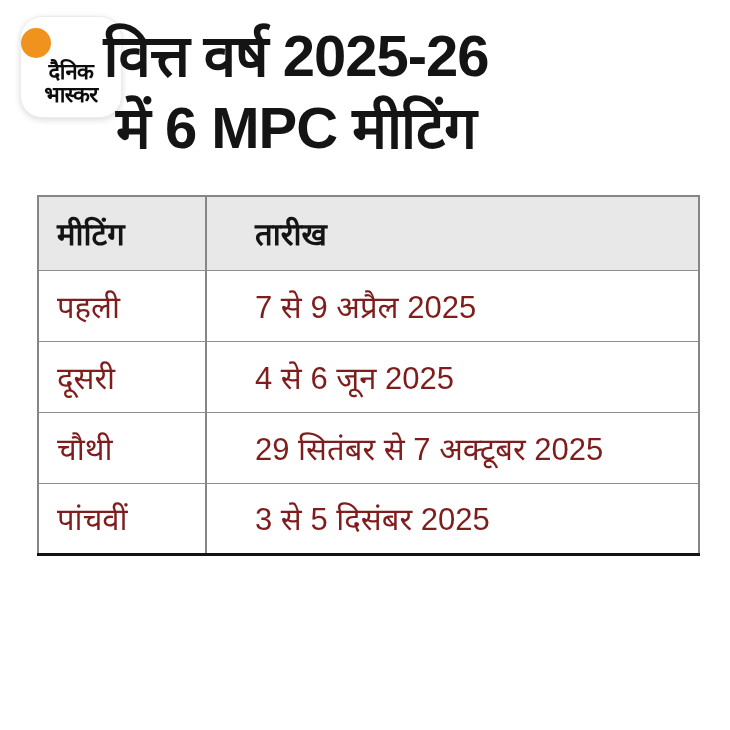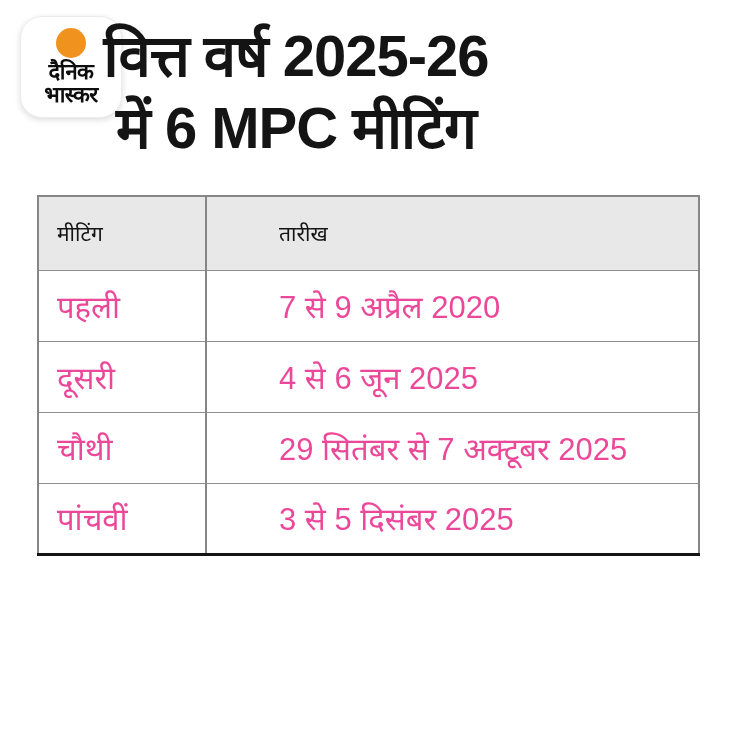--- a/index.html
+++ b/index.html
@@ -14,21 +14,21 @@
   }
 
   
   .logo {
     position:absolute; left:20px; top:16px;
     width:102px; height:102px;
     background:#ffffff;
     border-radius:22px;
     border:1px solid #ececec;
     box-shadow:0 2px 6px rgba(0,0,0,0.14);
-    display:flex; flex-direction:column; align-items:center;
+    display:flex; flex-direction:column; 
   }
   .logo-dot {
     width:30px; height:30px; border-radius:50%;
     background:#F0921E;
     margin-top:11px;
   }
   .logo-text {
     margin-top:2px;
     font-weight:800;
     font-size:22px;
@@ -59,33 +59,33 @@
   }
   .mpc-table col.c1 { width:168px; }
   .mpc-table th, .mpc-table td {
     border:1px solid #8f8f8f;
     vertical-align:middle;
     text-align:left;
   }
   .mpc-table th {
     height:74px;
     background:#E8E8E8;
-    font-size:21px;
-    font-weight:400;
+    font-size:31px;
+    font-weight:700;
     color:#141414;
   }
   .mpc-table td {
     height:71px;
     background:#ffffff;
     font-size:31px;
     font-weight:500;
-    color:#ec4899;
+    color:#7f1d1d;
   }
   .mpc-table .cell-meeting { padding-left:18px; }
-  .mpc-table .cell-date    { padding-left:72px; }
+  .mpc-table .cell-date    { padding-left:48px; }
 
   
   .mpc-table { border:2px solid #868686; border-bottom:3px solid #141414; }
   .mpc-table th:first-child, .mpc-table td:first-child { border-right:2px solid #868686; }
 </style>
 </head>
 <body>
 
 <div class="canvas">
 
@@ -109,21 +109,21 @@
       </colgroup>
     <thead>
       <tr>
         <th class="cell-meeting" style="background: rgb(232, 232, 232);">मीटिंग</th>
         <th class="cell-date" style="background: rgb(232, 232, 232);">तारीख</th>
       </tr>
     </thead>
     <tbody>
       <tr>
         <td class="cell-meeting">पहली</td>
-        <td class="cell-date">7 से 9 अप्रैल 2020</td>
+        <td class="cell-date">7 से 9 अप्रैल 2025</td>
       </tr>
       <tr>
         <td class="cell-meeting">दूसरी</td>
         <td class="cell-date">4 से 6 जून 2025</td>
       </tr>
       <tr>
         <td class="cell-meeting">चौथी</td>
         <td class="cell-date">29 सितंबर से 7 अक्टूबर 2025</td>
       </tr>
       <tr>

